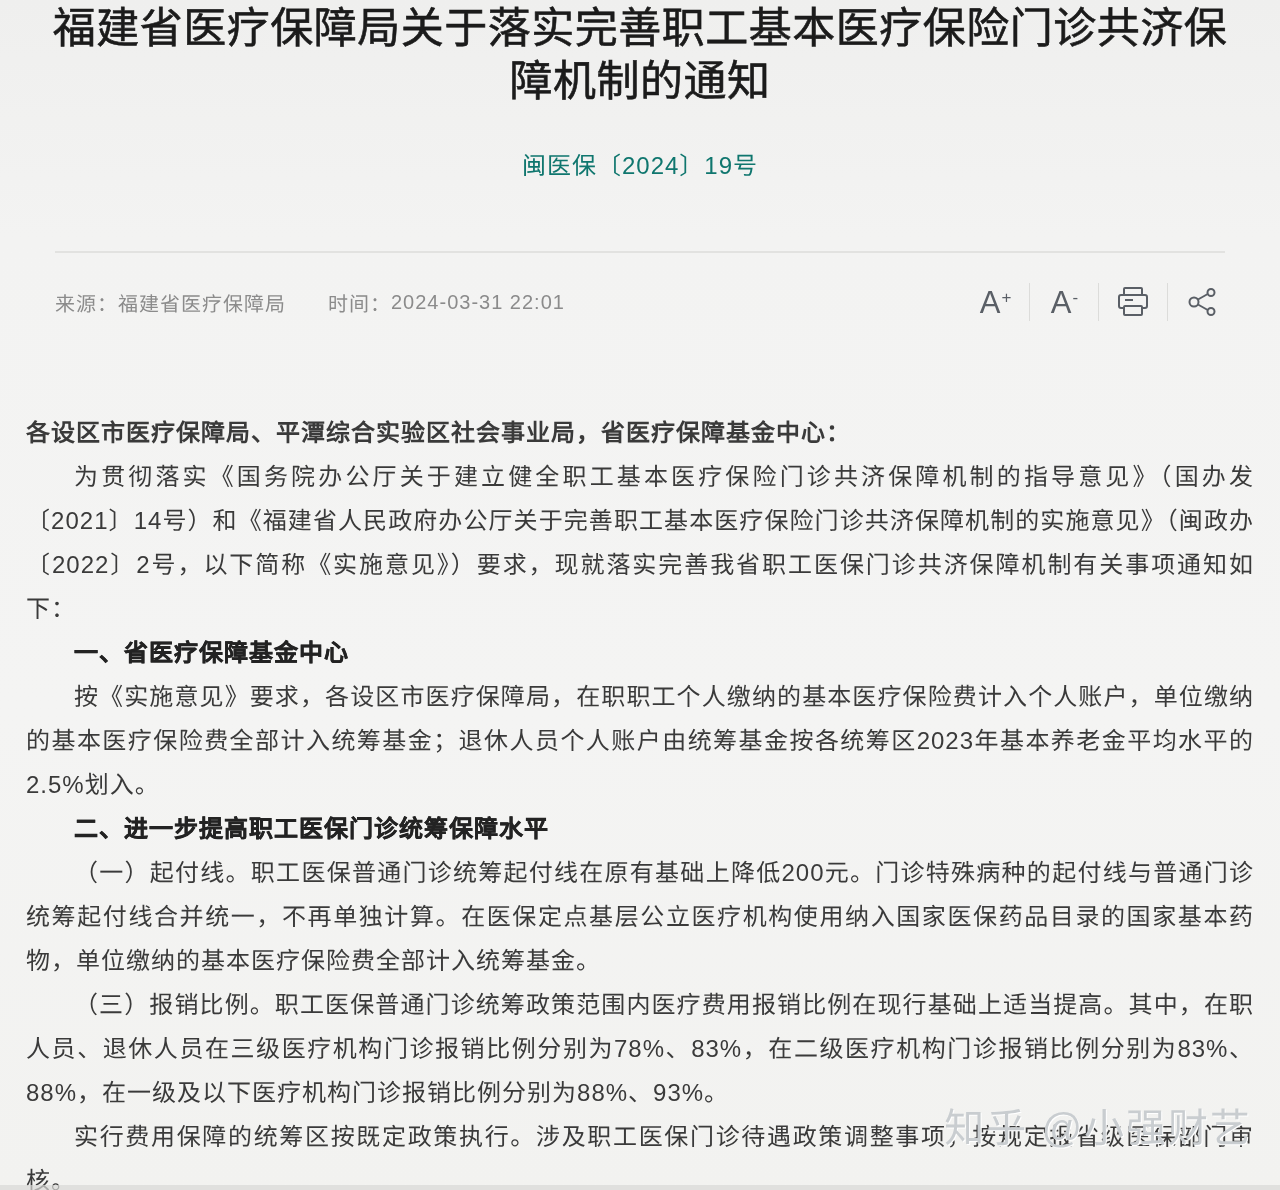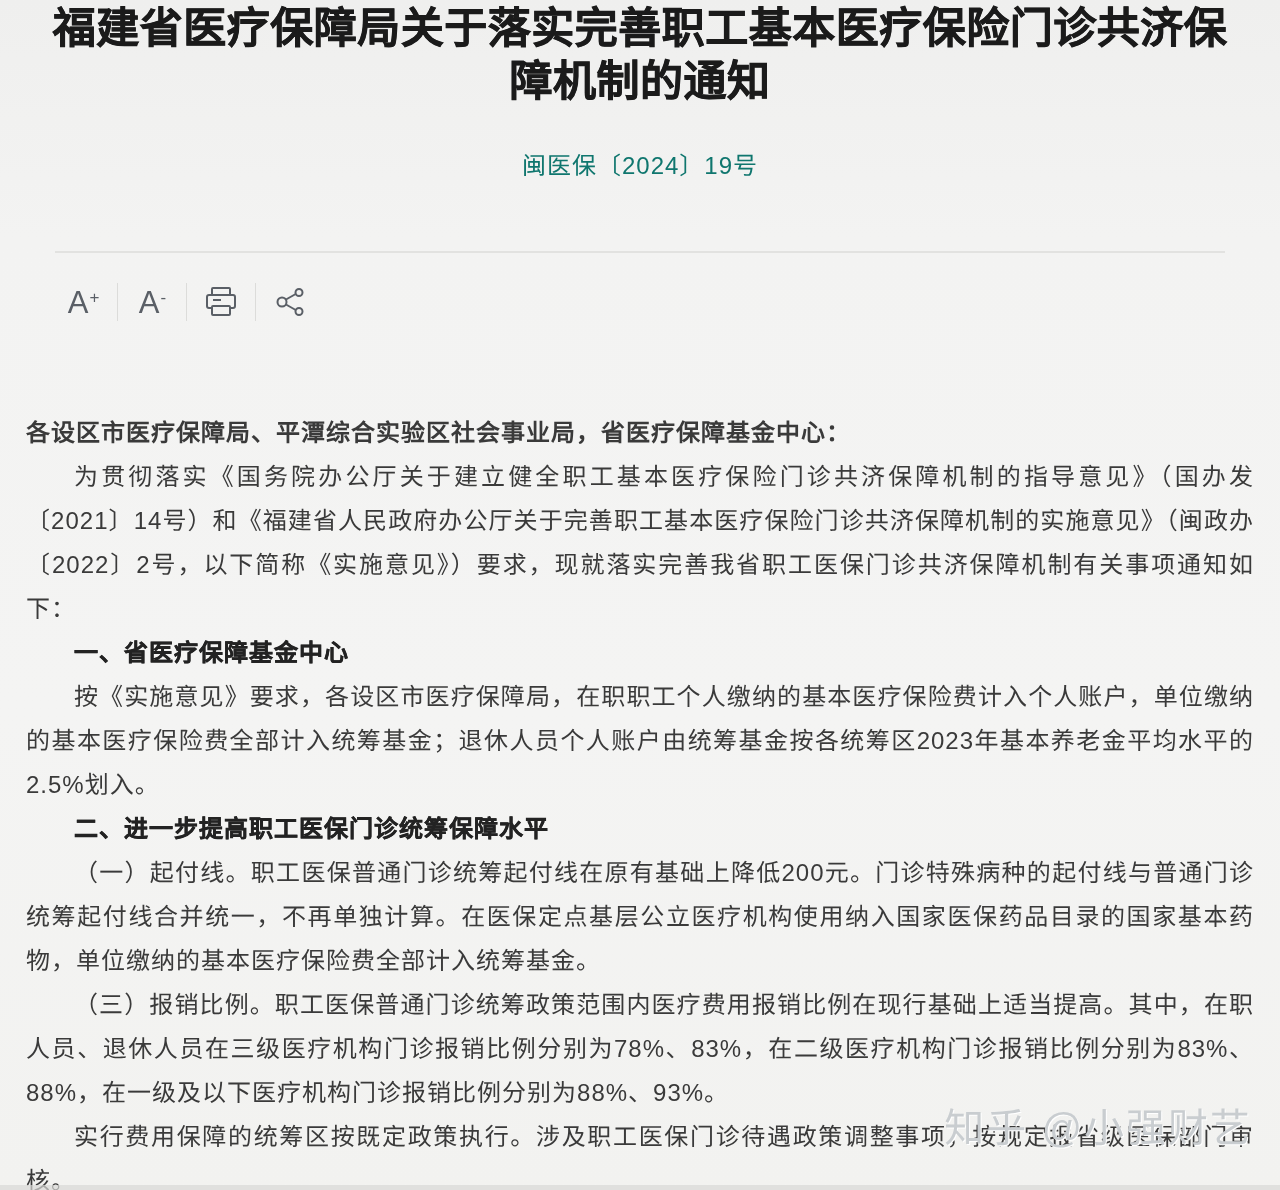--- a/index.html
+++ b/index.html
@@ -15,21 +15,21 @@
   }
   .page { position: relative; width: 1280px; height: 1190px; }
 
   
   .title {
     margin: 0 34px;
     padding-top: 2px;
     text-align: center;
     font-size: 43px;
     line-height: 53px;
-    font-weight: 700;
+    font-weight: 400;
     letter-spacing: 0.5px;
     color: #1b1b1b;
     -webkit-text-stroke: 0.6px #1b1b1b;
   }
   .doc-number {
     margin-top: 38px;
     text-align: center;
     font-size: 24px;
     letter-spacing: 1px;
     color: #0f766e;
@@ -135,20 +135,27 @@
 
 <div class="page">
 
   <h1 class="title">福建省医疗保障局关于落实完善职工基本医疗保险门诊共济保障机制的通知</h1>
 
   <div class="doc-number">闽医保〔2024〕19号</div>
 
   <hr class="divider">
 
   <div class="meta-row">
+    <div class="meta-left">
+      <span>来源：</span>
+        <span>福建省医疗保障局</span>
+      <span class="meta-gap"></span>
+      <span>时间：</span>
+        <span>2024-03-31 22:01</span>
+    </div>
 
     <div class="meta-tools">
       <button class="tool">
         <span class="a-glyph"><span>A</span><span class="a-sup">+</span></span>
       </button>
       <span class="tool-sep"></span>
       <button class="tool">
         <span class="a-glyph"><span>A</span><span class="a-sup">-</span></span>
       </button>
       <span class="tool-sep"></span>

